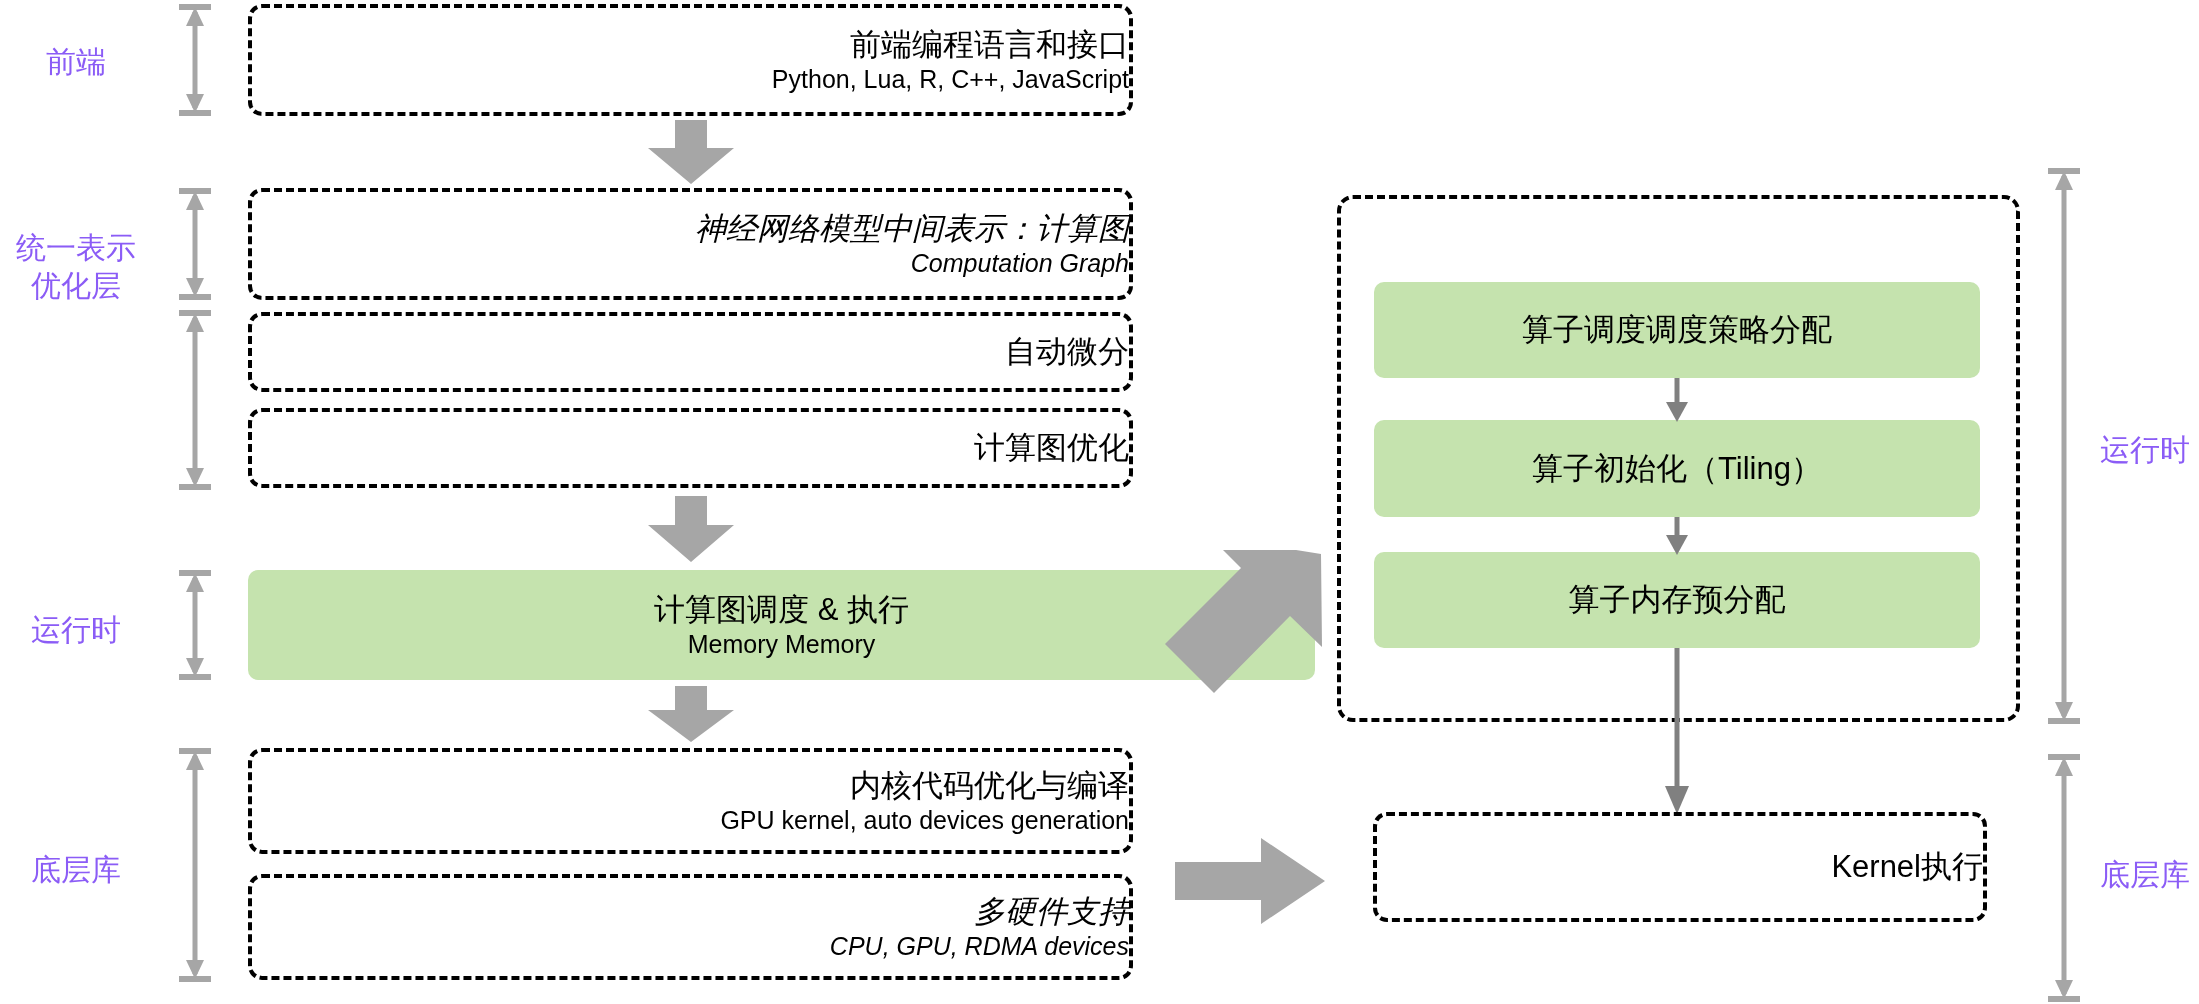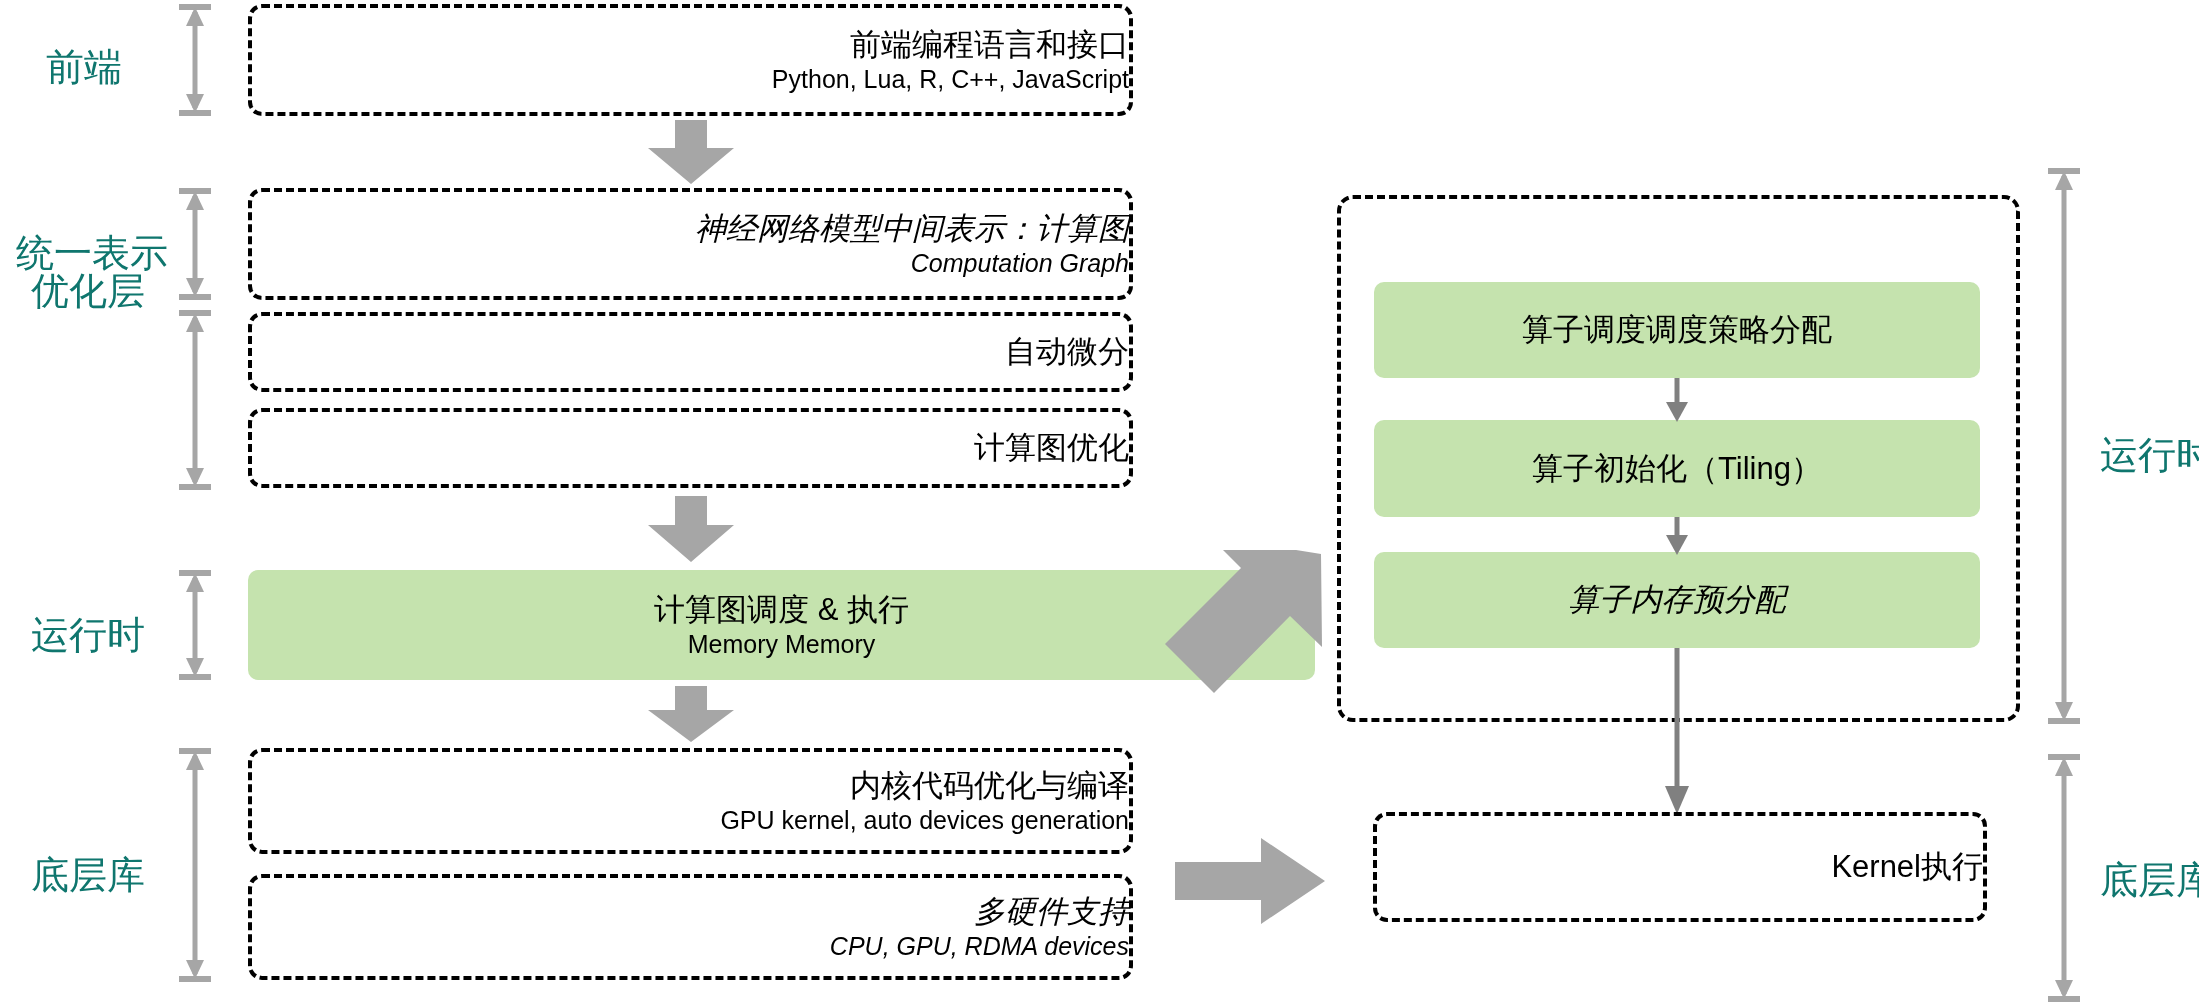--- a/index.html
+++ b/index.html
@@ -52,23 +52,23 @@
   
   .fat{position:absolute;}
 
   
   .thin{position:absolute;}
 
   
   .dim{position:absolute;}
   .dimlabel{
     position:absolute;
-    font-size:38px;
+    font-size:30px;
     white-space:nowrap;
-    color:#0f766e;
+    color:#8b5cf6;
   }
 </style>
 </head>
 <body>
 
 <div id="stage">
 
   <div class="dim" style="left:176px;top:4px;width:38px;height:112px;">
     <svg width="38" height="112" viewBox="0 0 38 112">
       <line x1="3" y1="3" x2="35" y2="3" stroke="#a6a6a6" stroke-width="6"></line>
@@ -190,21 +190,21 @@
   <div class="panel" style="left:1337px;top:195px;width:683px;height:527px;"></div>
 
   <div class="gbox" style="left:1374px;top:420px;width:606px;height:97px;">
     <div class="one">算子初始化（Tiling）</div>
   </div>
 
   <div class="gbox" style="left:1374px;top:282px;width:606px;height:96px;">
     <div class="one">算子调度调度策略分配</div>
   </div>
 
-  <div class="gbox" style="left:1374px;top:552px;width:606px;height:96px;font-style:italic;">
+  <div class="gbox" style="left:1374px;top:552px;width:606px;height:96px;">
     <div class="one">算子内存预分配</div>
   </div>
 
   <div class="thin" style="left:1662px;top:378px;width:30px;height:44px;">
     <svg width="30" height="44" viewBox="0 0 30 44">
       <line x1="15" y1="0" x2="15" y2="28" stroke="#808080" stroke-width="5"></line>
       <polygon points="15,44 4,24 26,24" fill="#808080"></polygon>
     </svg>
   </div>
 

